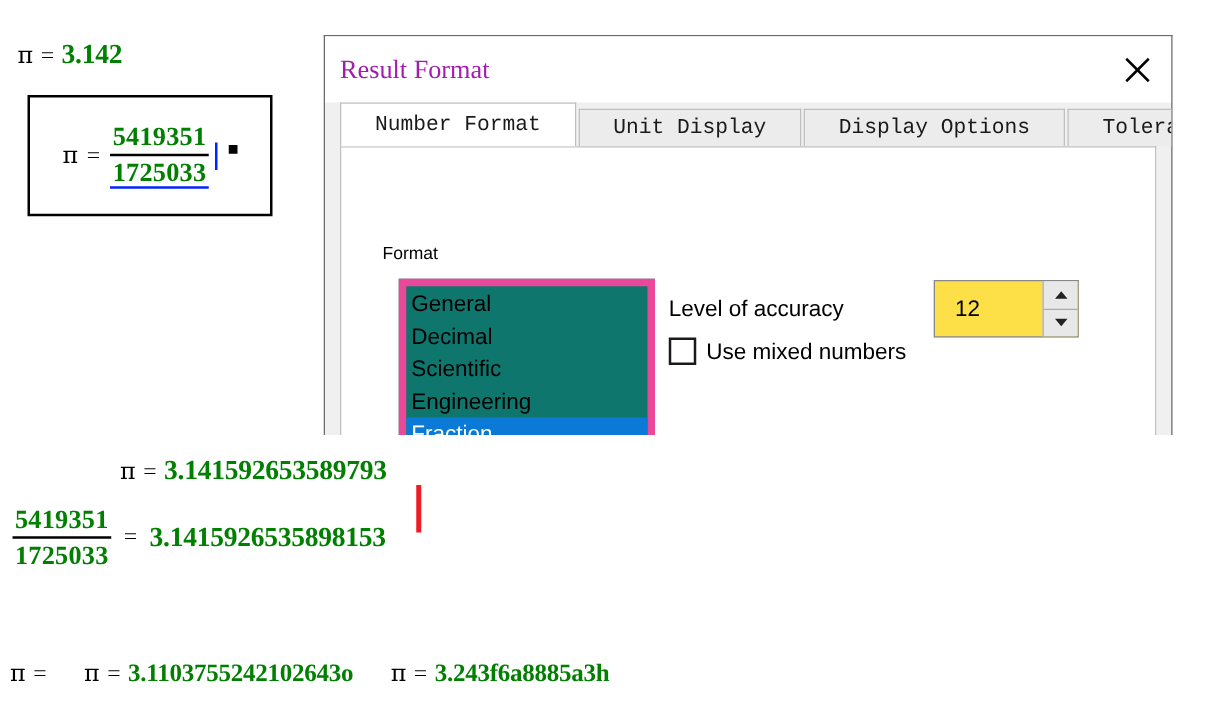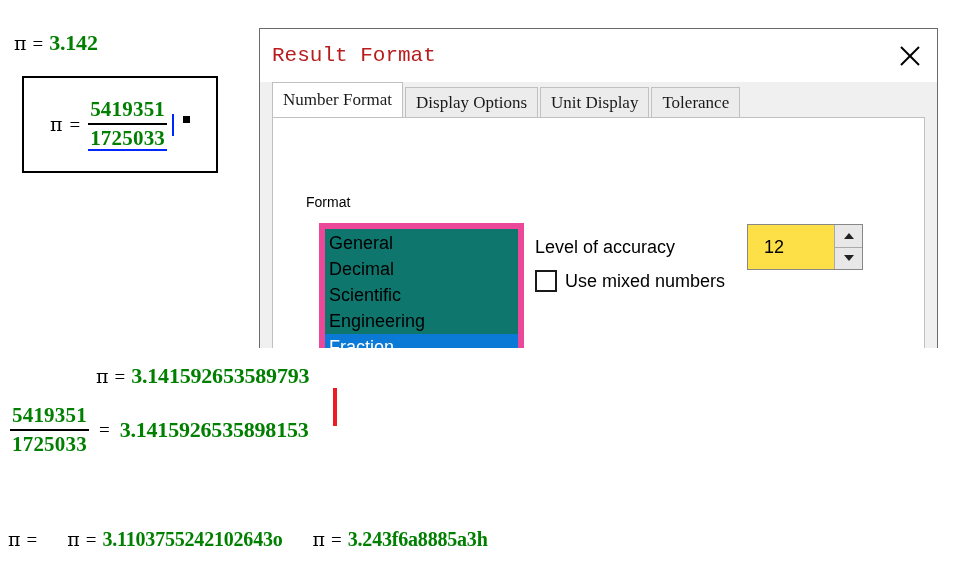--- a/index.html
+++ b/index.html
@@ -130,22 +130,22 @@
     height: 53px;
     background: #ffffff;
     display: flex;
     align-items: center;
     justify-content: space-between;
     padding: 0 0 0 12px;
     box-sizing: border-box;
   }
   #dialog-title {
     font-size: 21px;
-    color: #b91c1c;
-    font-family: Liberation Mono, monospace;
+    color: #a21caf;
+    font-family: Liberation Serif, serif;
   }
   #dialog-close {
     width: 54px;
     height: 53px;
     display: flex;
     align-items: center;
     justify-content: center;
     cursor: pointer;
   }
   #dialog-close svg { display: block; }
@@ -154,31 +154,31 @@
   #tabstrip {
     position: relative;
     height: 35px;
     margin: 0 12px;
     display: flex;
     align-items: flex-end;
     gap: 2px;
   }
   .tab {
     height: 30px;
-    padding: 0 10px;
+    padding: 0 27px;
     display: flex;
     align-items: center;
     font-size: 17px;
     color: #1a1a1a;
     background: #ececec;
     border: 1px solid #c0c0c0;
     border-bottom: none;
     box-sizing: border-box;
     cursor: pointer;
-    font-family: Liberation Serif, serif;
+    font-family: Liberation Mono, monospace;
     white-space: nowrap;
   }
   .tab.active {
     background: #ffffff;
     height: 35px;
     border-color: #c0c0c0;
     position: relative;
     z-index: 3;
   }
 
@@ -381,22 +381,22 @@
     <span id="dialog-close">
       <svg width="28" height="28" viewBox="0 0 28 28" aria-hidden="true">
         <line x1="5" y1="5" x2="23" y2="23" stroke="#000000" stroke-width="2"></line>
         <line x1="23" y1="5" x2="5" y2="23" stroke="#000000" stroke-width="2"></line>
       </svg>
     </span>
   </div>
 
   <div id="tabstrip">
     <div class="tab active">Number Format</div>
+    <div class="tab">Unit Display</div>
     <div class="tab">Display Options</div>
-    <div class="tab">Unit Display</div>
     <div class="tab">Tolerance</div>
   </div>
 
   <div id="tabpage">
 
     <div id="format-label">Format</div>
 
     <div id="format-listbox">
       <div class="list-option">General</div>
       <div class="list-option">Decimal</div>

